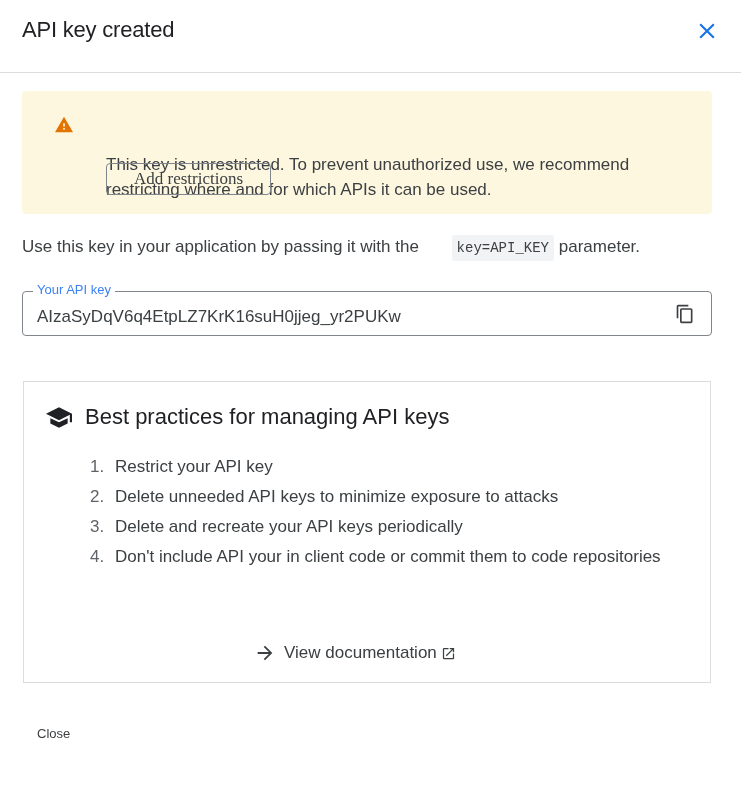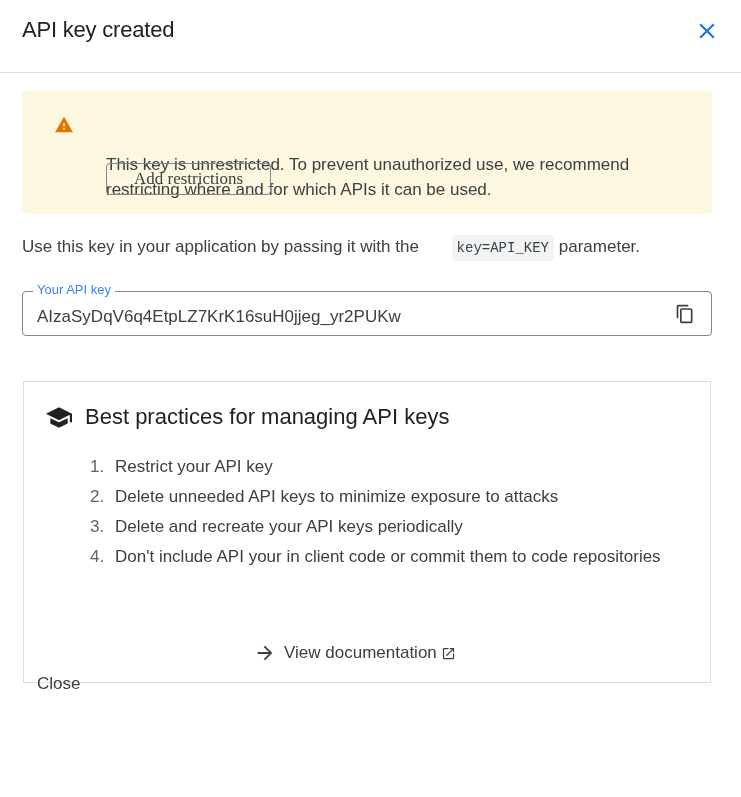--- a/index.html
+++ b/index.html
@@ -25,21 +25,21 @@
 
   .card { position: absolute; left: 23px; top: 381px; width: 688px; height: 302px; border: 1px solid #dadce0; border-radius: 0; }
   .card-icon { position: absolute; left: 22px; top: 25px; width: 26px; height: 22px; }
   .card-title { position: absolute; left: 61px; top: 22px; font-size: 22px; color: #202124; }
   .practices { position: absolute; left: 66px; top: 70px; list-style: none; }
   .practices li { font-size: 17px; line-height: 30px; color: #3c4043; white-space: nowrap; }
   .practices .num { display: inline-block; width: 25px; color: #5f6368; }
   .doc-link { position: absolute; left: 230px; top: 254px; display: flex; align-items: center; gap: 8px; cursor: pointer; text-decoration: none; margin-top: 6px; }
   .doc-label { font-size: 17px; color: #3c4043; }
 
-  .close-btn { position: absolute; left: 22px; top: 668px; padding: 6px 15px; background: transparent; border: none; font-family: "Liberation Sans", sans-serif; font-size: 17px; color: #3c4043; cursor: pointer; }
+  .close-btn { position: absolute; left: 22px; top: 720px; padding: 6px 15px; background: transparent; border: none; font-family: "Liberation Sans", sans-serif; font-size: 13px; color: #3c4043; cursor: pointer; }
 </style>
 </head>
 <body>
 
 <div class="header">
   <div class="title">API key created</div>
   <svg class="close-x" viewBox="0 0 24 24">
     <path d="M19 6.41L17.59 5 12 10.59 6.41 5 5 6.41 10.59 12 5 17.59 6.41 19 12 13.41 17.59 19 19 17.59 13.41 12z" fill="#1a73e8"></path>
   </svg>
 </div>

